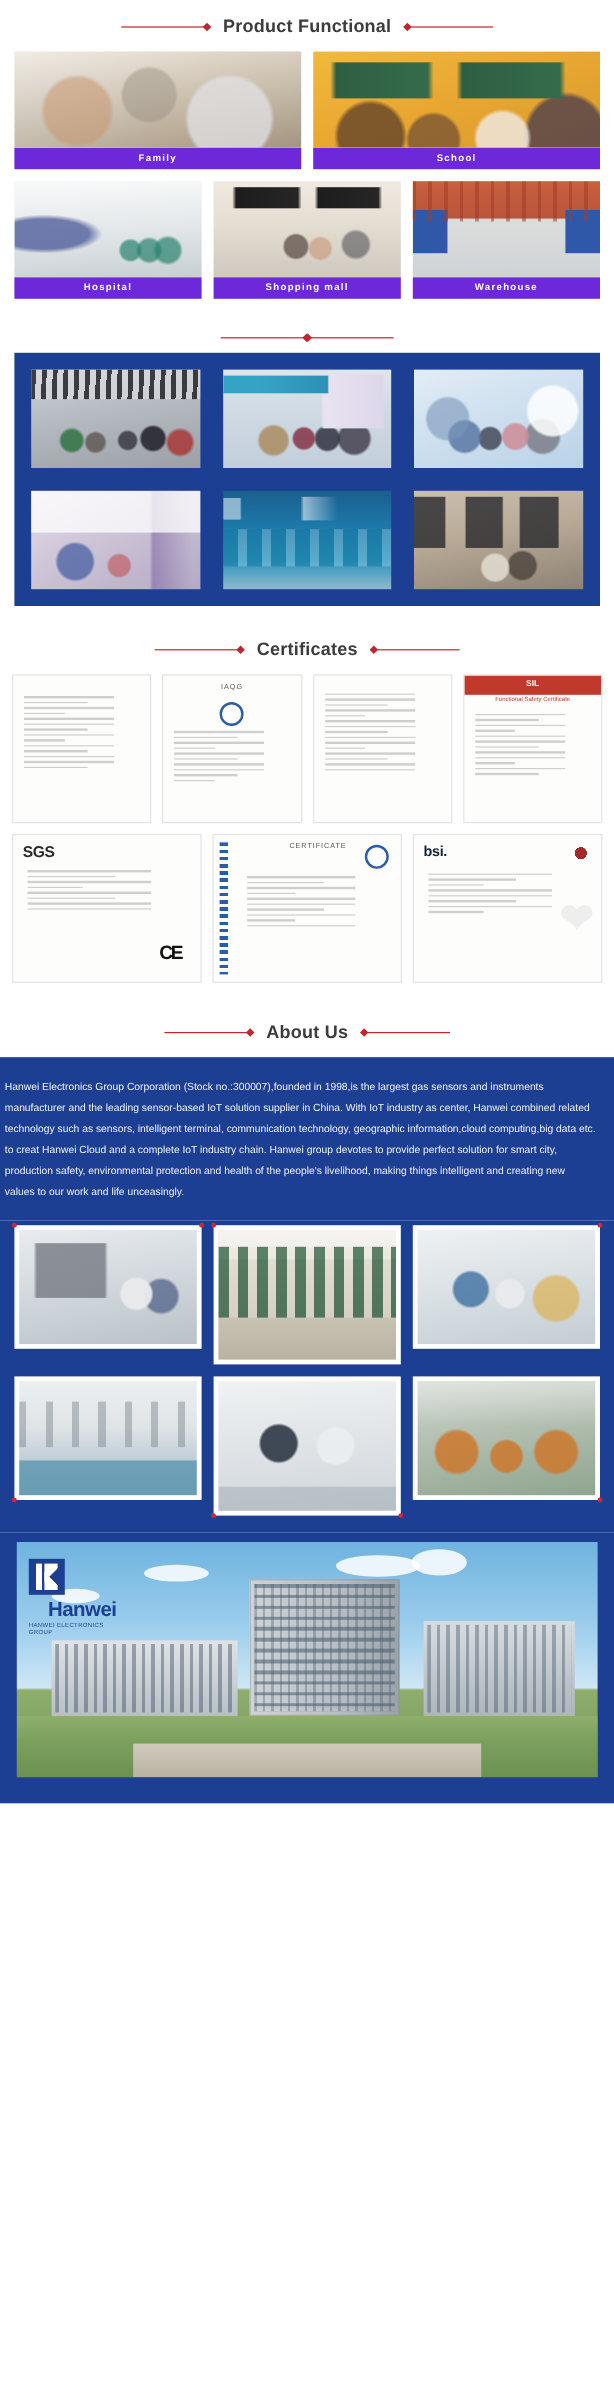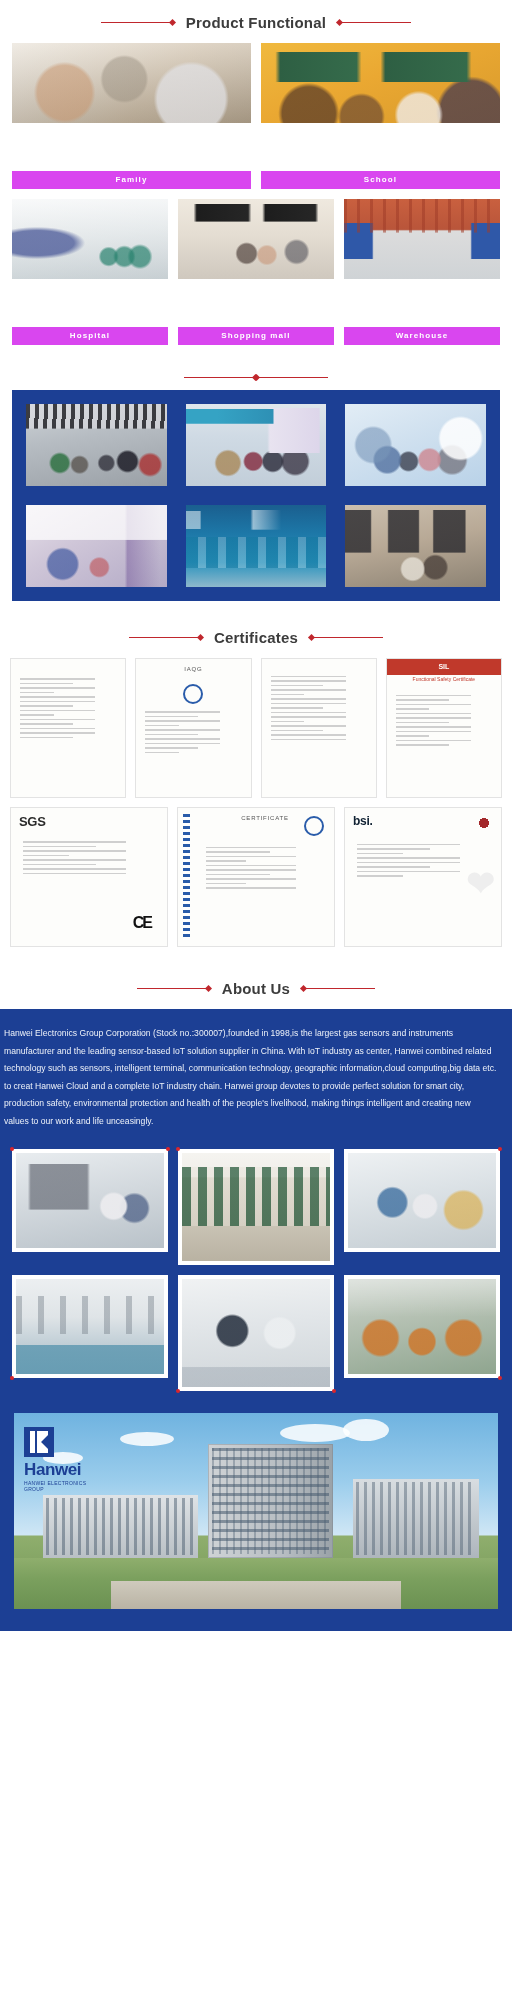--- a/index.html
+++ b/index.html
@@ -30,22 +30,22 @@
     font-size:15px; font-weight:bold; color:#3c3c3c;
     padding:0 13px; letter-spacing:.2px; white-space:nowrap;
   }
 
   
   .app-wrap { padding:0 12px 8px 12px; }
   .app-row { display:flex; gap:10px; margin-bottom:10px; }
   .app-card { flex:1 1 0; min-width:0; }
   .app-img { width:100%; height:80px; display:block; position:relative; overflow:hidden; }
   .app-cap {
-    background:#d946ef; color:#fff; text-align:center;
-    font-size:8px; letter-spacing:1.1px; padding:4px 0 5px 0; font-weight:600;margin-top:48px;
+    background:#6d28d9; color:#fff; text-align:center;
+    font-size:8px; letter-spacing:1.1px; padding:4px 0 5px 0; font-weight:600;
   }
 
   
   .ph { position:relative; overflow:hidden; }
   .ph::after{content:"";position:absolute;inset:0;}
   .ph-family   { background:linear-gradient(135deg,#e8e1d6 0%,#d9cdbb 35%,#cdbda6 60%,#b9a992 100%); }
   .ph-family::after{ background:
       radial-gradient(circle at 22% 62%, rgba(200,150,110,.55) 0 14%, transparent 16%),
       radial-gradient(circle at 75% 70%, rgba(225,225,228,.75) 0 18%, transparent 20%),
       radial-gradient(circle at 47% 45%, rgba(150,140,125,.45) 0 16%, transparent 18%),
@@ -127,21 +127,21 @@
       repeating-linear-gradient(90deg,rgba(20,120,160,.5) 0 12px,rgba(255,255,255,.22) 12px 20px) 0 62%/100% 38% no-repeat; }
   .ex6 { background:linear-gradient(170deg,#cbbfae 0%,#b8a996 45%,#8d8374 100%); }
   .ex6.ph::after{ background:
       linear-gradient(90deg,rgba(40,40,45,.8) 0 18%,transparent 19%,transparent 30%,rgba(40,40,45,.8) 31% 52%,transparent 53%,transparent 62%,rgba(40,40,45,.8) 63% 85%,transparent 86%) 0 12%/100% 52% no-repeat,
       radial-gradient(circle at 48% 78%,rgba(230,225,215,.8) 0 11%,transparent 13%),
       radial-gradient(circle at 64% 76%,rgba(70,60,55,.75) 0 10%,transparent 12%); }
 
   
   .cert-wrap { padding:0 10px 10px 10px; }
   .cert-row { display:flex; gap:9px; margin-bottom:9px; }
-  .cert { flex:1 1 0; min-width:0; height:140px; background:#fdfdfb;
+  .cert { flex:1 1 0; min-width:0; height:124px; background:#fdfdfb;
           border:1px solid #e3e3e3; position:relative; overflow:hidden; }
   .cert .doc-lines { position:absolute; left:8%; right:8%; top:30%; }
   .cert .ln { height:1.5px; background:#cfcfcf; margin-bottom:3px; }
   .cert .ln.s { width:55%; } .cert .ln.m { width:78%; } .cert .ln.xs{ width:35%; }
   .cert-title { position:absolute; top:7px; left:0; right:0; text-align:center;
                 font-size:6px; letter-spacing:.8px; color:#555; }
   .cert-logo { position:absolute; top:6px; left:8px; font-size:9px; font-weight:bold; color:#2b2b2b; letter-spacing:-.3px;}
   .cert-seal { position:absolute; width:20px; height:20px; border-radius:50%;
                border:2px solid #2a5caa; }
   .sil-top { position:absolute; top:0; left:0; right:0; height:16px; background:#c0392b; }
@@ -221,21 +221,21 @@
   .ground { position:absolute; left:0; right:0; bottom:0; height:26%;
             background:linear-gradient(180deg,#8fae6d 0%,#7ba05e 40%,#6b9152 100%); }
   .path { position:absolute; left:20%; right:20%; bottom:0; height:14%;
           background:linear-gradient(180deg,#cfcabd,#b9b3a4); }
   .logo-box { position:absolute; left:10px; top:14px; width:80px; }
   .logo-mark { width:30px; height:30px; background:#1c3f94; position:relative; }
   .logo-mark::before{ content:""; position:absolute; left:6px; top:4px; width:5px; height:22px; background:#fff; }
   .logo-mark::after{ content:""; position:absolute; left:13px; top:4px; width:11px; height:22px;
                      background:linear-gradient(135deg,#fff 45%,transparent 46%),
                                 linear-gradient(45deg,#fff 45%,transparent 46%); }
-  .logo-text { font-size:17px; font-weight:bold; color:#1c3f94; margin-top:3px; letter-spacing:-.4px; }
+  .logo-text { font-size:17px; font-weight:bold; color:#1c3f94; margin-top:3px; letter-spacing:-.4px;margin-left:16px; }
   .logo-sub { font-size:5px; color:#1c3f94; letter-spacing:.3px; }
 </style>
 </head>
 <body>
 
 <div class="sec-head">
   <span class="rule left"></span>
   <span class="stitle">Product Functional</span>
   <span class="rule right"></span>
 </div>

